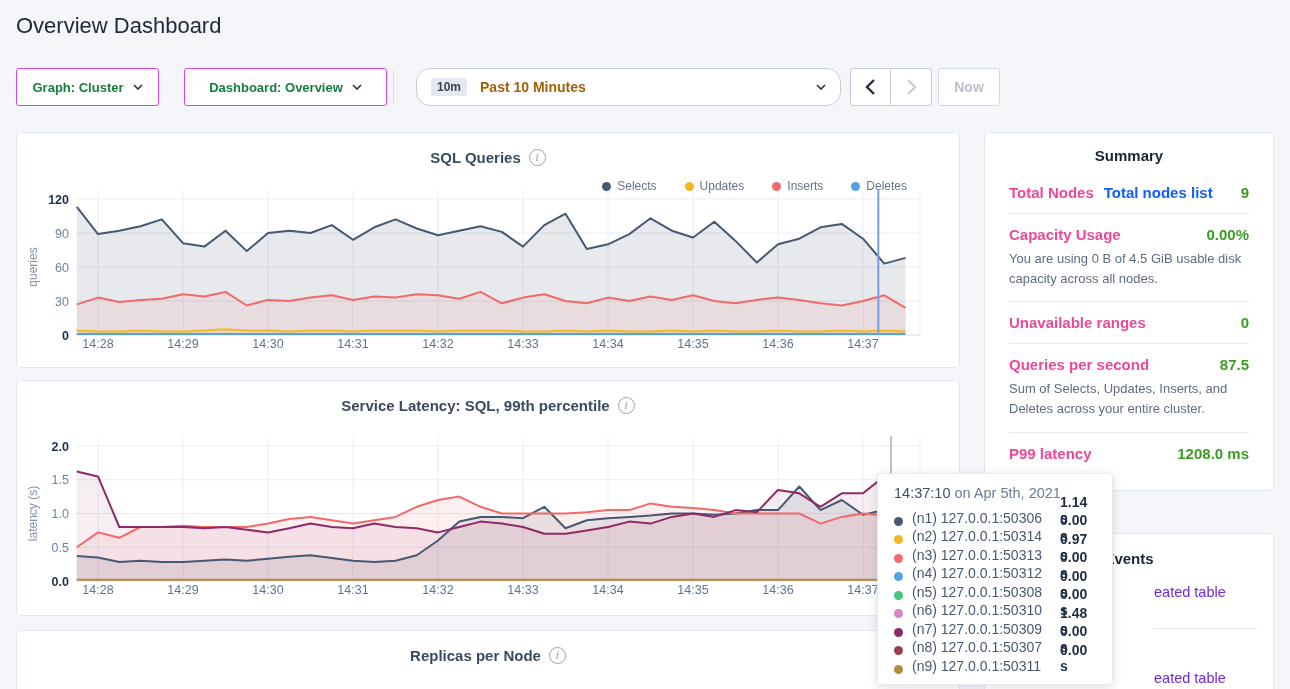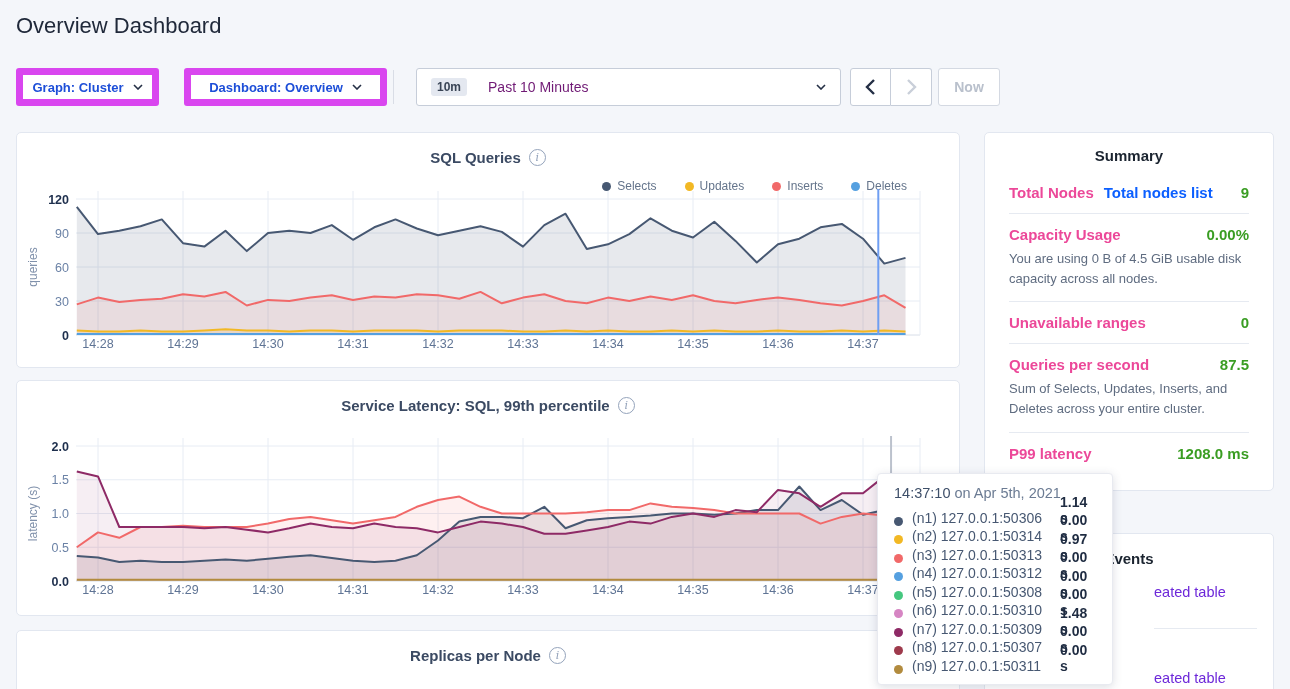--- a/index.html
+++ b/index.html
@@ -5,30 +5,30 @@
   * { margin:0; padding:0; box-sizing:border-box; }
   html,body { background:#f4f6fa; }
   #app {
     position:relative; width:1290px; height:689px; overflow:hidden;
     background:#f4f6fa; font-family:"Liberation Sans", sans-serif; color:#242a35;
   }
   .page-title { position:absolute; left:16px; top:13px; font-size:22px; font-weight:500; color:#20293a; }
 
   
   .btn {
-    position:absolute; height:38px; background:#fff; border:7px solid #d946ef; border-radius:3px;
+    position:absolute; height:38px; background:#fff; border:1px solid #d946ef; border-radius:3px;
     display:flex; align-items:center; justify-content:center; gap:9px;
-    font-size:13px; font-weight:bold; color:#1d4ed8; cursor:pointer;
+    font-size:13px; font-weight:bold; color:#15803d; cursor:pointer;
   }
   .chev { width:10px; height:6px; display:block; }
   .vdivider { position:absolute; left:393px; top:70px; width:1px; height:34px; background:#d9dde6; }
   .timebox { position:absolute; left:416px; top:68px; width:425px; height:38px; background:#fff;
-    border:1px solid #c6cdd9; border-radius:3px; display:flex; align-items:center; padding:0 14px; cursor:pointer;gap:8px; }
+    border:1px solid #c6cdd9; border-radius:14px; display:flex; align-items:center; padding:0 14px; cursor:pointer; }
   .timebadge { background:#e4e8f0; color:#394455; font-size:12px; font-weight:bold; border-radius:3px; padding:2px 6px; }
-  .timelabel { margin-left:13px; font-size:14px; font-weight:normal; color:#701a75; }
+  .timelabel { margin-left:13px; font-size:14px; font-weight:bold; color:#a16207; }
   .timebox .chevwrap { margin-left:auto; }
   .arrowgroup { position:absolute; left:850px; top:68px; display:flex; }
   .arrowbtn { width:41px; height:38px; background:#fff; border:1px solid #c6cdd9; display:flex; align-items:center; justify-content:center; cursor:pointer; }
   .arrowbtn.prev { border-radius:3px 0 0 3px; }
   .arrowbtn.next { border-radius:0 3px 3px 0; border-left:none; cursor:default; }
   .nowbtn { position:absolute; left:938px; top:68px; width:62px; height:38px; background:#fff; border:1px solid #d4d9e2;
     border-radius:3px; display:flex; align-items:center; justify-content:center; font-size:14px; font-weight:bold; color:#b9c0cc; cursor:default; }
 
   
   .panel { position:absolute; background:#fff; border:1px solid #e2e7f0; border-radius:5px; }

